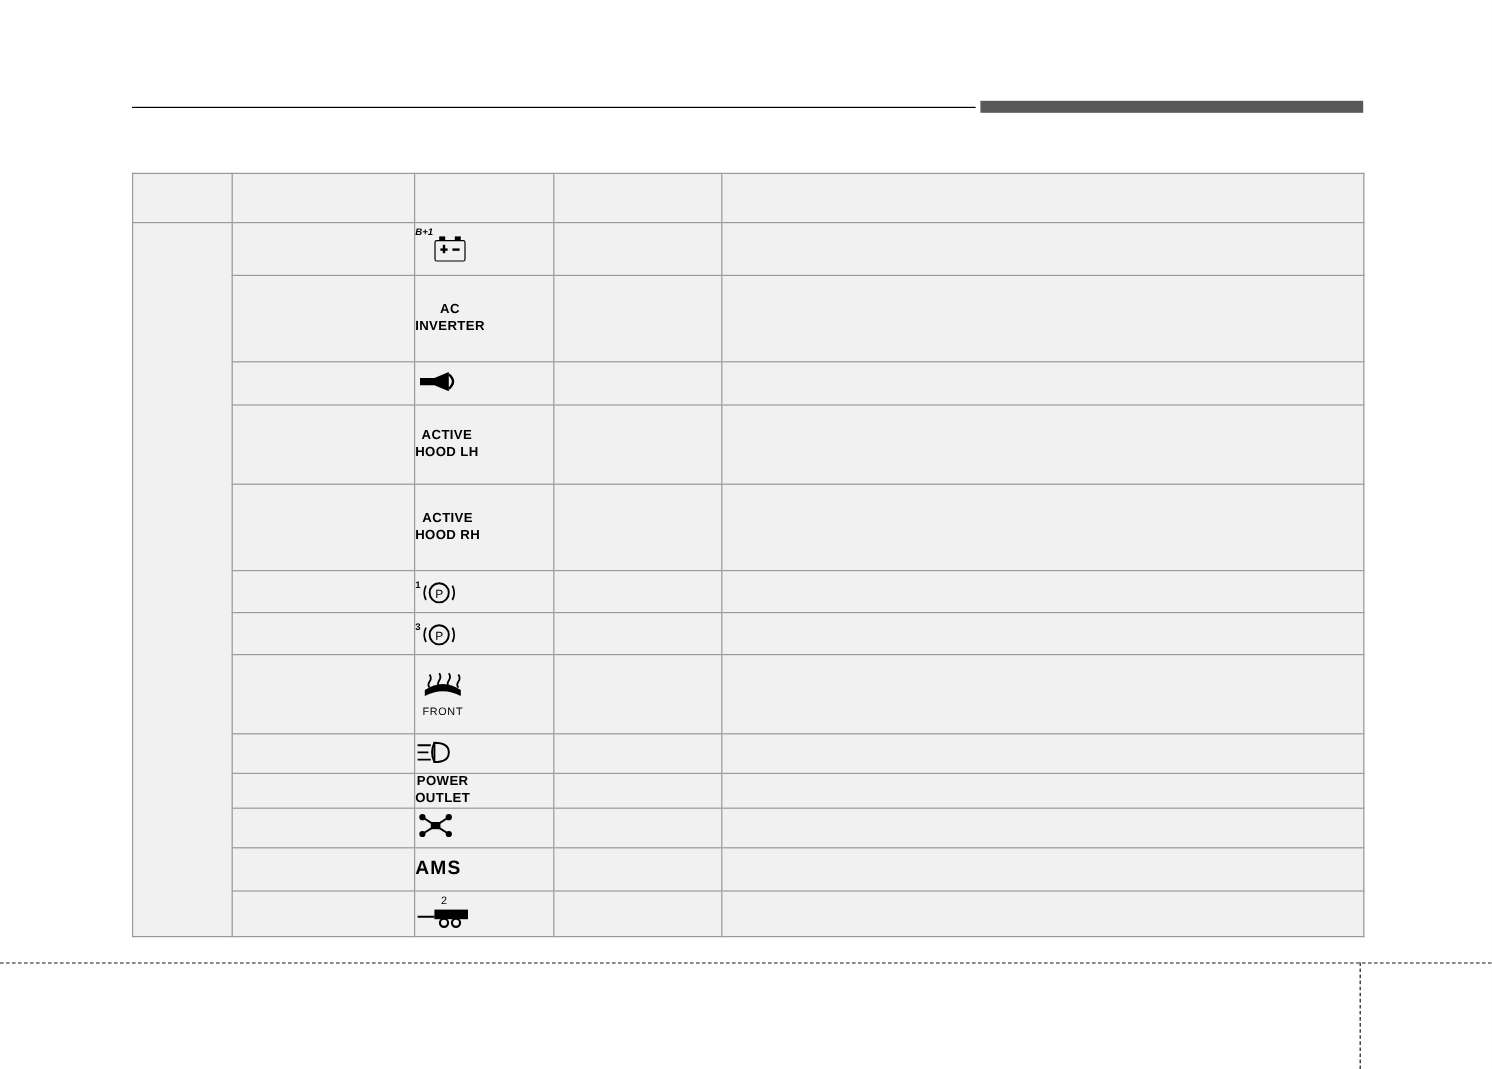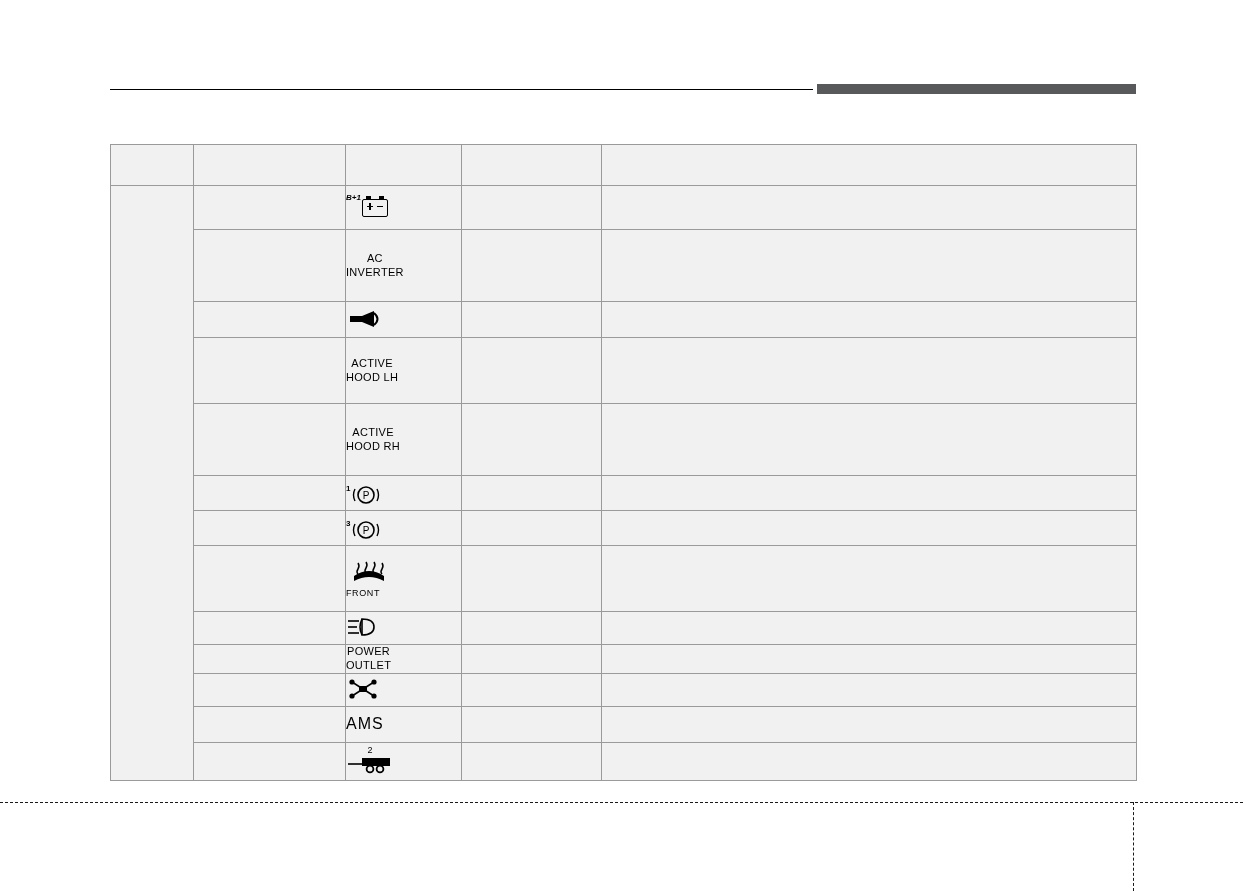--- a/index.html
+++ b/index.html
@@ -92,35 +92,35 @@
     line-height: 1.35;
   }
 
   
   .sym {
     display: inline-block;
     line-height: 1;
   }
   .sym-text {
     font-size: 11px;
-    font-weight: normal;
+    font-weight: bold;
     letter-spacing: 0.3px;
     text-align: center;
     line-height: 1.25;
     white-space: pre-line;
   }
   .sym-text.big {
     font-size: 16px;
     letter-spacing: 1px;
   }
 
   
   .icon-battery {
     display: inline-flex;
-    align-items: center;
+    align-items: flex-start;
     gap: 1px;
     font-style: italic;
   }
   .icon-battery .lbl {
     font-size: 8px;
     font-weight: bold;
     position: relative;
     top: -10px;
   }
   .battery-shape {
@@ -330,21 +330,21 @@
         <td class="name-cell"></td>
         <td class="symbol-cell">
           <span class="sym">
             <svg width="46" height="26" viewBox="0 0 46 26" aria-hidden="true">
               <path d="M8 16 q15 -10 30 0 l0 5 q-15 -8 -30 0 z" fill="#000"></path>
               <path d="M12 3 q2 3 0 6 q-2 3 0 5" stroke="#000" stroke-width="1.5" fill="none"></path>
               <path d="M20 2 q2 3 0 6 q-2 3 0 5" stroke="#000" stroke-width="1.5" fill="none"></path>
               <path d="M28 2 q2 3 0 6 q-2 3 0 5" stroke="#000" stroke-width="1.5" fill="none"></path>
               <path d="M36 3 q2 3 0 6 q-2 3 0 5" stroke="#000" stroke-width="1.5" fill="none"></path>
             </svg>
-            <span style="display:block;font-size:9px;text-align:left;margin-top:1px;letter-spacing:0.6px;">FRONT</span>
+            <span style="display:block;font-size:9px;text-align:center;margin-top:1px;letter-spacing:0.6px;">FRONT</span>
           </span>
         </td>
         <td class="rating-cell"></td>
         <td class="desc-cell"></td>
       </tr>
 
       <tr style="height:33px;">
         <td class="name-cell"></td>
         <td class="symbol-cell">
           <span class="sym">

